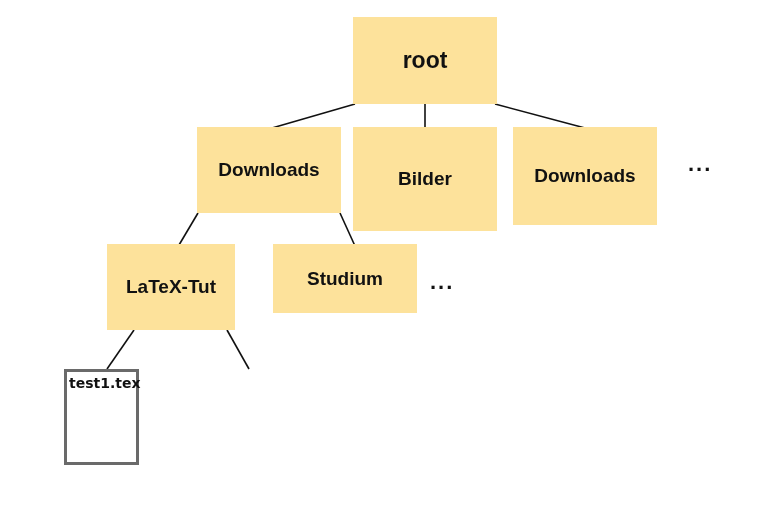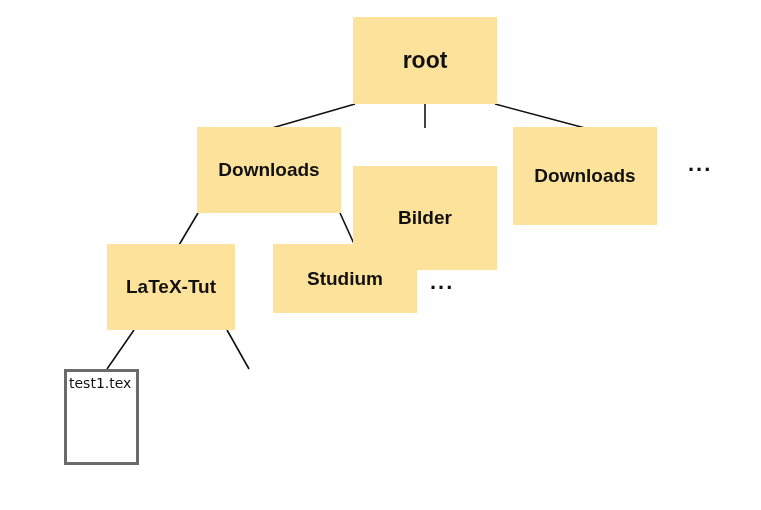--- a/index.html
+++ b/index.html
@@ -41,37 +41,37 @@
     font-size: 23px;
   }
   .file-node {
     position: absolute;
     background: #ffffff;
     border: 3px solid var(--file-border, #6A6A6A);
     box-sizing: border-box;
     color: var(--text-color, #111111);
     font-family: "DejaVu Sans", sans-serif;
     font-size: 14px;
-    font-weight: normal;
+    font-weight: bold;
     padding: 3px 2px;
     white-space: nowrap;
   }
   .ellipsis-node {
     position: absolute;
     color: var(--text-color, #111111);
     font-weight: bold;
     font-size: 22px;
     letter-spacing: 2px;
     line-height: 26px;
     height: 26px;
   }
   
   #node-root        { left: 353px; top: 17px;  width: 144px; height: 87px; }
   #node-dokumente   { left: 197px; top: 127px; width: 144px; height: 86px; }
-  #node-bilder      { left: 353px; top: 127px; width: 144px; height: 104px; margin-top: 39px; }
+  #node-bilder      { left: 353px; top: 127px; width: 144px; height: 104px; }
   #node-downloads   { left: 513px; top: 127px; width: 144px; height: 98px; }
   #node-latex-tut   { left: 107px; top: 244px; width: 128px; height: 86px; }
   #node-studium     { left: 273px; top: 244px; width: 144px; height: 69px; }
   #node-test1       { left: 64px;  top: 369px; width: 75px;  height: 96px; }
   #node-test2       { left: 208px; top: 369px; width: 75px;  height: 96px; }
   #ellipsis-level2  { left: 688px; top: 151px; }
   #ellipsis-level3  { left: 430px; top: 269px; }
 </style>
 </head>
 <body>

